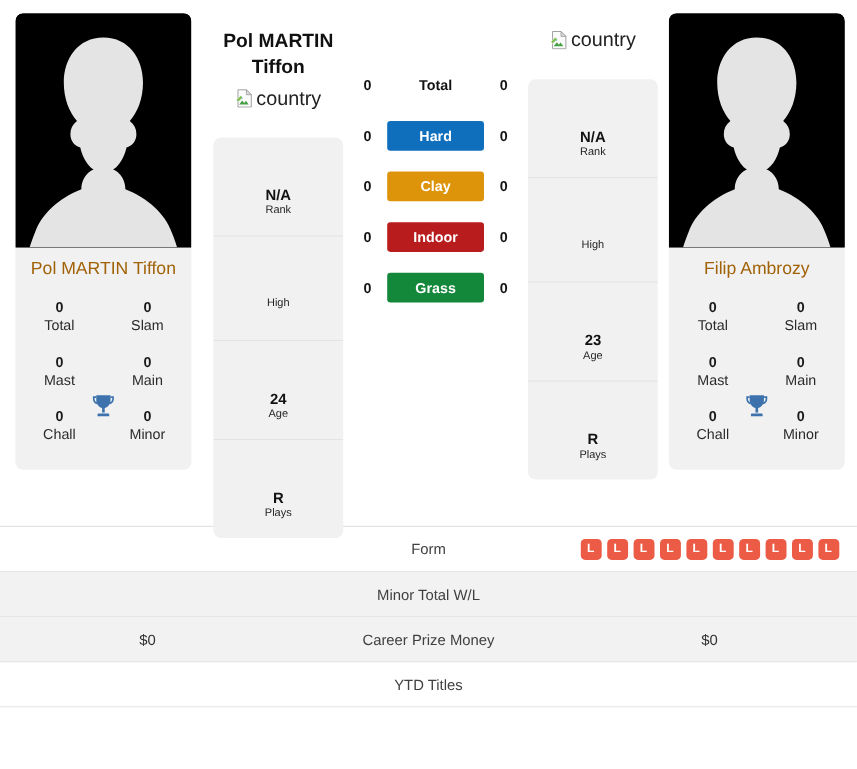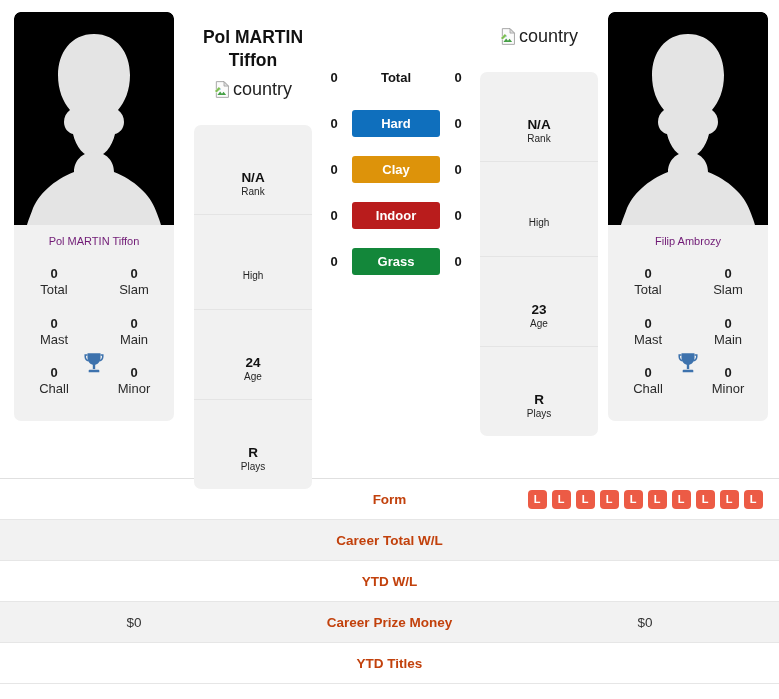--- a/index.html
+++ b/index.html
@@ -42,22 +42,22 @@
     height: 213px;
     background: #000000;
     position: relative;
     overflow: hidden;
     border-radius: 7px 7px 0 0;
   }
   .photo svg { display: block; width: 100%; height: 100%; }
 
   .photo-name {
     text-align: center;
-    font-size: 11px;
-    color: #701a75;
+    font-size: 16px;
+    color: #a16207;
     padding: 10px 4px 6px 4px;
     line-height: 1.2;
   }
 
   .stat-grid {
     display: grid;
     grid-template-columns: 1fr 1fr;
     row-gap: 0px;
     padding: 4px 0 14px 0;
     position: relative;
@@ -201,23 +201,23 @@
     flex: 1 1 0;
     text-align: center;
     font-size: 13.5px;
     color: #333333;
     display: flex;
     align-items: center;
     justify-content: center;
   }
   .tcell.mid {
     flex: 0 0 243px;
-    font-weight: bold;
+    font-weight: normal;
     font-size: 13.5px;
-    color: #c2410c;
+    color: #404040;
   }
   .form-badges {
     display: flex;
     gap: 5px;
     align-items: center;
     justify-content: center;
   }
   .fbadge {
     width: 19px;
     height: 19px;
@@ -454,29 +454,24 @@
           <span class="fbadge">L</span>
           <span class="fbadge">L</span>
           <span class="fbadge">L</span>
           <span class="fbadge">L</span>
         </div>
       </div>
     </div>
 
     <div class="trow alt">
       <div class="tcell"></div>
-      <div class="tcell mid">Career Total W/L</div>
+      <div class="tcell mid">Minor Total W/L</div>
       <div class="tcell"></div>
     </div>
 
-    <div class="trow">
-      <div class="tcell"></div>
-      <div class="tcell mid">YTD W/L</div>
-      <div class="tcell"></div>
-    </div>
 
     <div class="trow alt">
       <div class="tcell">$0</div>
       <div class="tcell mid">Career Prize Money</div>
       <div class="tcell">$0</div>
     </div>
 
     <div class="trow">
       <div class="tcell"></div>
       <div class="tcell mid">YTD Titles</div>

